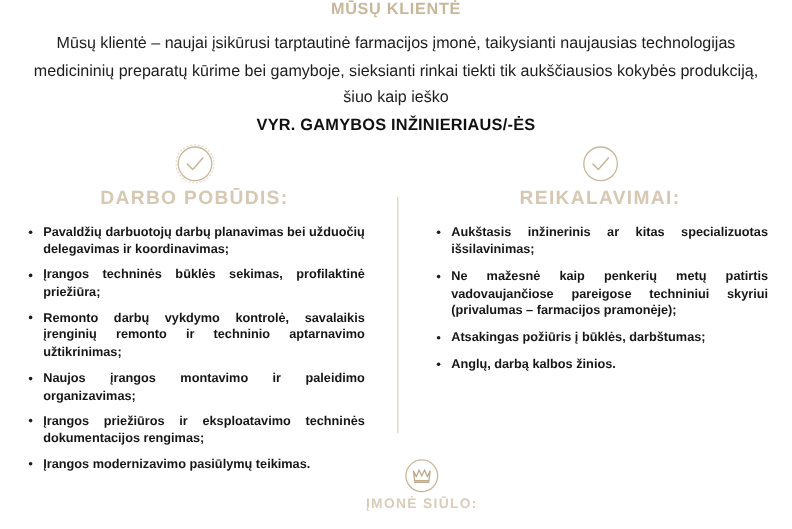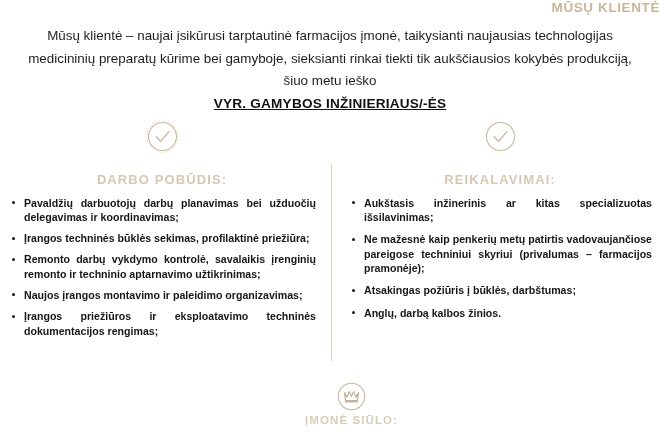--- a/index.html
+++ b/index.html
@@ -12,21 +12,21 @@
     width: 660px;
     height: 441px;
     overflow: hidden;
     font-family: "Liberation Sans", sans-serif;
     color: #1b1b1b;
     position: relative;
   }
 
   
   .page-title {
-    text-align: right;
+    text-align: center;
     font-size: 13.5px;
     font-weight: bold;
     letter-spacing: 0.6px;
     color: #c8b79b;
     margin: 0;
     padding-top: 1px;
     line-height: 14px;
     height: 15px;
     overflow: hidden;
   }
@@ -42,21 +42,20 @@
   }
 
   .role {
     margin: 0;
     padding-top: 3px;
     text-align: center;
     font-size: 13.6px;
     font-weight: bold;
     letter-spacing: 0.2px;
     color: #111111;
-    text-decoration: underline;
   }
 
   
   .columns {
     display: flex;
     margin-top: 8px;
     position: relative;
   }
   .col {
     width: 50%;
@@ -77,30 +76,30 @@
   .icon-wrap {
     display: flex;
     justify-content: center;
     height: 36px;
     align-items: center;
   }
   .icon-circle { display: block; }
 
   .section-head {
     text-align: center;
-    font-size: 13px;
+    font-size: 16px;
     font-weight: bold;
     letter-spacing: 1.1px;
     color: #d6c8b2;
-    margin: 17px 0 9px 0;
+    margin: 2px 0 9px 0;
   }
 
   ul.bullets {
     list-style: none;
-    margin: 0;
+    margin: 12px;
     padding: 0;
   }
   ul.bullets > li {
     position: relative;
     padding-left: 16px;
     margin-bottom: 6.5px;
     font-size: 10.6px;
     line-height: 14.6px;
     font-weight: bold;
     text-align: justify;
@@ -142,21 +141,21 @@
     margin-top: 1px;
   }
 </style>
 </head>
 <body>
 
 <div>
 
   <div class="page-title">MŪSŲ KLIENTĖ</div>
 
-  <p class="intro">Mūsų klientė – naujai įsikūrusi tarptautinė farmacijos įmonė, taikysianti naujausias technologijas medicininių preparatų kūrime bei gamyboje, sieksianti rinkai tiekti tik aukščiausios kokybės produkciją, šiuo metu ieško</p>
+  <p class="intro">Mūsų klientė – naujai įsikūrusi tarptautinė farmacijos įmonė, taikysianti naujausias technologijas medicininių preparatų kūrime bei gamyboje, sieksianti rinkai tiekti tik aukščiausios kokybės produkciją, šiuo kaip ieško</p>
 
   <p class="role">VYR. GAMYBOS INŽINIERIAUS/-ĖS</p>
 
   <div class="columns">
 
     <div class="divider"></div>
 
     <div class="col col-left">
       <div class="icon-wrap">
         <svg class="icon-circle" width="33" height="33" viewBox="0 0 33 33">
@@ -165,20 +164,21 @@
           <path d="M10.2 16.8 L14.6 21.2 L23.0 11.6" fill="none" stroke="#c9b79b" stroke-width="1.3" stroke-linecap="round" stroke-linejoin="round"></path>
         </svg>
       </div>
       <div class="section-head">DARBO POBŪDIS:</div>
       <ul class="bullets">
         <li>Pavaldžių darbuotojų darbų planavimas bei užduočių delegavimas ir koordinavimas;</li>
         <li>Įrangos techninės būklės sekimas, profilaktinė priežiūra;</li>
         <li>Remonto darbų vykdymo kontrolė, savalaikis įrenginių remonto ir techninio aptarnavimo užtikrinimas;</li>
         <li>Naujos įrangos montavimo ir paleidimo organizavimas;</li>
         <li>Įrangos priežiūros ir eksploatavimo techninės dokumentacijos rengimas;</li>
+        <li>Įrangos modernizavimo pasiūlymų teikimas.</li>
       </ul>
     </div>
 
     <div class="col col-right">
       <div class="icon-wrap">
         <svg class="icon-circle" width="33" height="33" viewBox="0 0 33 33">
           <circle cx="16.5" cy="16.5" r="14" fill="none" stroke="#c9b79b" stroke-width="1.1"></circle>
           <path d="M10.2 16.8 L14.6 21.2 L23.0 11.6" fill="none" stroke="#c9b79b" stroke-width="1.3" stroke-linecap="round" stroke-linejoin="round"></path>
         </svg>
       </div>

